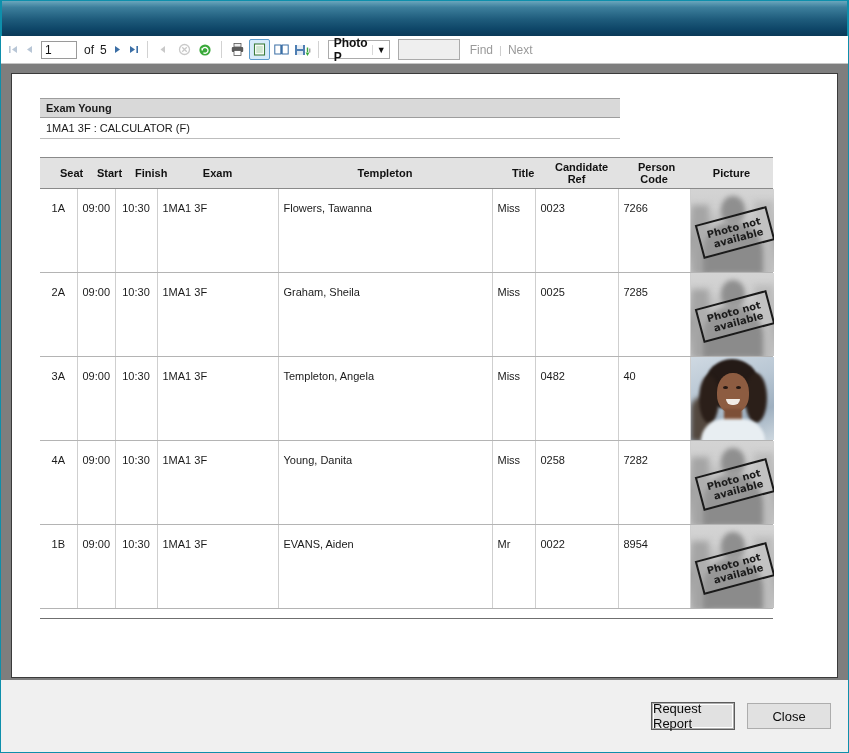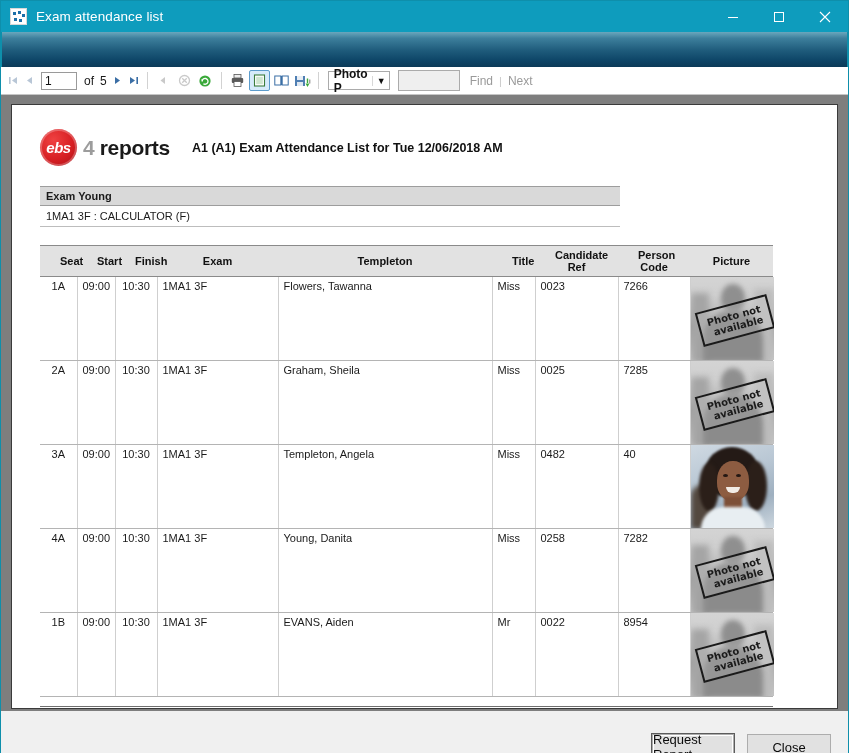--- a/index.html
+++ b/index.html
@@ -124,21 +124,21 @@
   
   table.grid{border-collapse:collapse;width:733px;table-layout:fixed;}
   table.grid th{
     background:#e2e2e2;font-size:11px;font-weight:bold;color:#111;
     border-top:1px solid #8a8a8a;border-bottom:1px solid #8a8a8a;
     padding:3px 20px;text-align:center;box-sizing:border-box;
   }
   table.grid td{
     font-size:11px;color:#1a1a1a;vertical-align:top;
     border-bottom:1px solid #b4b4b4;border-right:1px solid #cfcfcf;
-    padding:3px 5px;height:79px;box-sizing:border-box;
+    padding:13px 5px;height:79px;box-sizing:border-box;
   }
   table.grid td.c{text-align:center;}
   table.grid td:last-child{border-right:none;}
   table.grid td.pic{padding:0;border-right:none;}
   .picwrap{width:83px;height:83px;position:relative;overflow:hidden;}
 
   
   .noph{
     width:83px;height:83px;position:relative;overflow:hidden;
     background:linear-gradient(to bottom,#d4d4d4 0%,#cfcfcf 22%,#b9b9b9 46%,#9e9e9e 60%,#b5b5b5 80%,#cdcdcd 100%);
@@ -207,47 +207,20 @@
   }
   .btn.focus{box-shadow:inset 0 0 0 1px #ffffff, 0 0 0 1px #5c5c5c;}
   #request-report-button{width:82px;margin-right:13px;}
   #close-button{width:84px;}
 </style>
 </head>
 <body>
 
 <div class="window">
 
-  <div class="titlebar">
-    <div class="title-icon">
-      <i></i>
-        <i></i>
-        <i></i>
-        <i></i>
-        <i></i>
-    </div>
-    <div class="title-text">Exam attendance list</div>
-    <div class="win-btns">
-      <div class="win-btn">
-        <svg width="12" height="12" viewBox="0 0 12 12">
-            <rect x="1" y="6" width="10" height="1" fill="#fff"></rect>
-          </svg>
-      </div>
-      <div class="win-btn">
-        <svg width="12" height="12" viewBox="0 0 12 12">
-            <rect x="1.5" y="1.5" width="9" height="9" fill="none" stroke="#fff" stroke-width="1"></rect>
-          </svg>
-      </div>
-      <div class="win-btn">
-        <svg width="12" height="12" viewBox="0 0 12 12">
-            <path d="M1 1 L11 11 M11 1 L1 11" stroke="#fff" stroke-width="1.1" fill="none"></path>
-          </svg>
-      </div>
-    </div>
-  </div>
 
   <div class="grad-strip"></div>
 
   <div class="rtoolbar">
 
     <div class="tb-nav dis">
       <svg width="11" height="11" viewBox="0 0 11 11">
           <rect x="1" y="2" width="1.6" height="7" fill="currentColor"></rect>
           <path d="M9 2 L4 5.5 L9 9 Z" fill="currentColor"></path>
         </svg>
@@ -339,28 +312,20 @@
     <div class="findbox" title="Find"></div>
     <span class="findlbl">Find</span>
     <span class="findsep">|</span>
     <span class="findlbl" style="margin-left:0">Next</span>
   </div>
 
   <div class="viewer">
     <div class="page">
       <div class="page-inner">
 
-        <div class="rpt-head">
-          <div class="logo">
-            <div class="ebs-badge">ebs</div>
-            <div class="logo-4">4</div>
-            <div class="logo-reports">reports</div>
-          </div>
-          <div class="rpt-title">A1 (A1) Exam Attendance List for Tue 12/06/2018 AM</div>
-        </div>
 
         <div class="papers">
           <div class="papers-hd">Exam Young</div>
           <div class="papers-row">1MA1 3F : CALCULATOR (F)</div>
         </div>
 
         <table class="grid">
           <colgroup>
             <col style="width:37px">
               <col style="width:38px">

